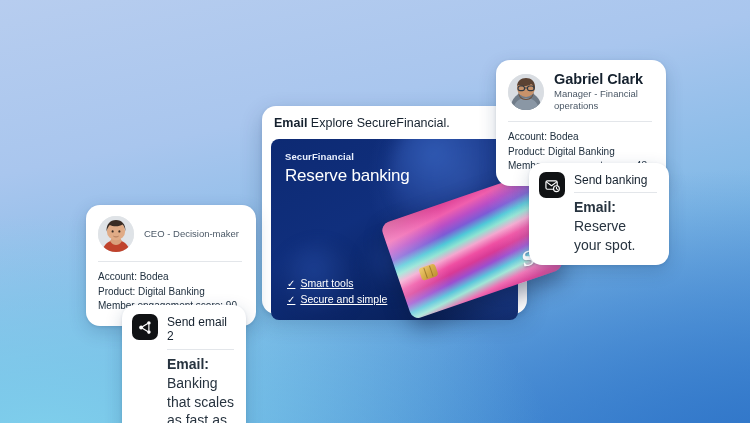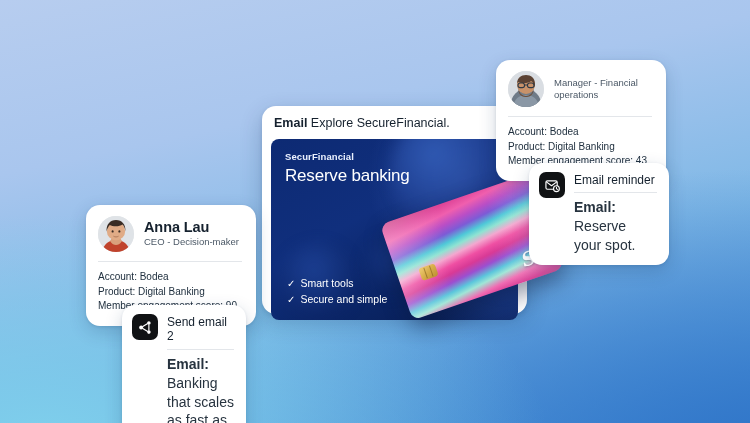--- a/index.html
+++ b/index.html
@@ -180,20 +180,21 @@
   #hero-bullets {
     position: absolute;
     left: 16px;
     bottom: 12px;
   }
   .bullet {
     font-size: 10.5px;
     color: #ffffff;
     line-height: 1.55;
     white-space: nowrap;
+    text-decoration: underline;
   }
   .bullet .tick { margin-right: 5px; font-size: 10px; }
 
   
   #credit-card {
     position: absolute;
     left: 392px;
     top: 196px;
     width: 160px;
     height: 101px;
@@ -307,20 +308,21 @@
           <path d="M5 36c1-8 6-12 13-12s12 4 13 12z" fill="#8a97a5"></path>
           <circle cx="18" cy="14" r="9" fill="#c8926a"></circle>
           <path d="M9 13c0-6 4-9 9-9s9 3 9 9c0 2-1 3-1 3s0-5-3-6c-3 3-11 2-13 1 0 0-1 1-1 2z" fill="#5b4233"></path>
           <path d="M10 17c1 5 4 8 8 8s7-3 8-8c0 4-2 9-8 9s-8-5-8-9z" fill="#6b4c38"></path>
           <rect x="10" y="12" width="6.5" height="4.6" rx="2.2" fill="none" stroke="#2f3a45" stroke-width="1.1"></rect>
           <rect x="19.5" y="12" width="6.5" height="4.6" rx="2.2" fill="none" stroke="#2f3a45" stroke-width="1.1"></rect>
           <path d="M16.5 14h3" stroke="#2f3a45" stroke-width="1.1"></path>
         </svg>
       </div>
       <div>
+        <div class="person-name">Gabriel Clark</div>
         <div class="person-role">Manager - Financial operations</div>
       </div>
     </div>
     <div class="divider"></div>
     <div class="meta-line">Account: Bodea</div>
     <div class="meta-line">Product: Digital Banking</div>
     <div class="meta-line">Member engagement score: 43</div>
   </div>
 
   <div class="person-card" style="left:86px; top:205px; width:170px;">
@@ -331,41 +333,40 @@
           <path d="M4 36c1.5-8 7-12 14-12s12.5 4 14 12z" fill="#c0432c"></path>
           <path d="M12 25c2 3 4 4 6 4s4-1 6-4l-2-3h-8z" fill="#d9a07c"></path>
           <circle cx="18" cy="15" r="9.2" fill="#e0ab86"></circle>
           <path d="M8.6 15.5C8 8.5 12 4 18 4s10 4.5 9.4 11.5c-.5-4-1.6-6-3-7-2.6 2.2-9.5 2.4-12.6.4-1 1.2-2.6 3-3.2 6.6z" fill="#3a2c24"></path>
           <ellipse cx="14.6" cy="15.4" rx="1" ry="1.2" fill="#3a2c24"></ellipse>
           <ellipse cx="21.4" cy="15.4" rx="1" ry="1.2" fill="#3a2c24"></ellipse>
           <path d="M15.8 20.4c1.4.8 3 .8 4.4 0" stroke="#b07a5b" stroke-width="1" fill="none" stroke-linecap="round"></path>
         </svg>
       </div>
       <div>
-        <div class="person-name">Anna Lau</div>
         <div class="person-role">CEO - Decision-maker</div>
       </div>
     </div>
     <div class="divider"></div>
     <div class="meta-line">Account: Bodea</div>
     <div class="meta-line">Product: Digital Banking</div>
     <div class="meta-line">Member engagement score: 90</div>
   </div>
 
   <div class="action-card" style="left:529px; top:163px; width:140px;">
     <div class="action-icon">
       <svg width="15" height="15" viewBox="0 0 16 16">
         <rect x="1" y="3" width="12" height="9" rx="1.6" fill="none" stroke="#ffffff" stroke-width="1.25"></rect>
         <path d="M1.8 4.4L7 8.2l5.2-3.8" fill="none" stroke="#ffffff" stroke-width="1.25" stroke-linecap="round" stroke-linejoin="round"></path>
         <circle cx="12.2" cy="11.4" r="3.1" fill="#101214" stroke="#ffffff" stroke-width="1.2"></circle>
         <path d="M12.2 9.9v1.6l1.1.7" stroke="#ffffff" stroke-width="1.1" fill="none" stroke-linecap="round"></path>
       </svg>
     </div>
     <div class="action-body">
-      <div class="action-title">Email reminder</div>
+      <div class="action-title">Send banking</div>
       <div class="action-sub"><b>Email:</b><span> Reserve your spot.</span></div>
     </div>
   </div>
 
   <div class="action-card" style="left:122px; top:305px; width:124px;">
     <div class="action-icon">
       <svg width="15" height="15" viewBox="0 0 16 16">
         <circle cx="11.6" cy="3.1" r="1.9" fill="#ffffff"></circle>
         <circle cx="11.6" cy="12.9" r="1.9" fill="#ffffff"></circle>
         <circle cx="3.3" cy="8" r="2.1" fill="#ffffff"></circle>

